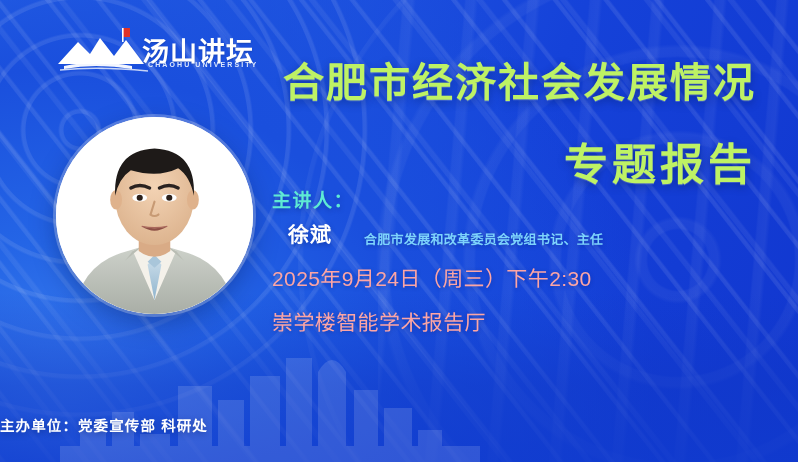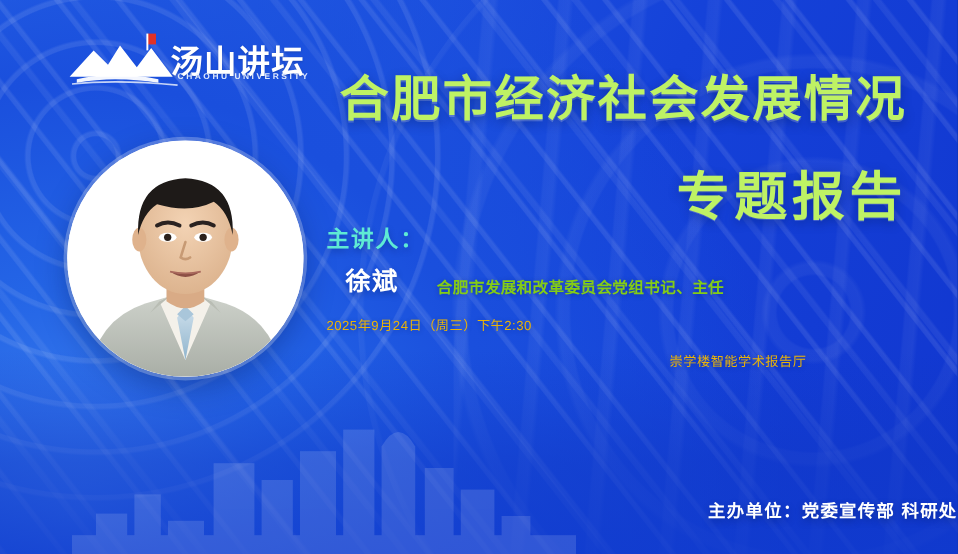--- a/index.html
+++ b/index.html
@@ -202,42 +202,42 @@
   .speaker-name {
     font-size: 21px;
     font-weight: 700;
     color: #ffffff;
     letter-spacing: 1px;
     text-shadow: 0 2px 5px rgba(4,24,90,.35);
   }
   .speaker-title {
     font-size: 13px;
     font-weight: 700;
-    color: #84cc16;
+    color: #7dd3fc;
     margin-left: 10px;
     letter-spacing: .3px;
     white-space: nowrap;
     text-shadow: 0 1px 4px rgba(4,24,90,.35);
   }
   .info-value {
-    font-size: 11px;
+    font-size: 21px;
     font-weight: 400;
-    color: #eab308;
+    color: #fca5a5;
     letter-spacing: .4px;
     margin: 5px 0 14px 0;
     text-shadow: 0 1px 4px rgba(4,24,90,.3);
   }
-  .info-value.last { margin-bottom: 0; text-align: right; }
+  .info-value.last { margin-bottom: 0; }
 
   
   .footer {
     position: absolute;
     left: 0; right: 0;
     top: 414px;
-    text-align: right;
+    text-align: left;
     font-size: 14.5px;
     font-weight: 700;
     color: #ffffff;
     letter-spacing: 1.1px;
     text-shadow: 0 2px 6px rgba(4,24,90,.4);
   }
 </style>
 </head>
 <body>
 

